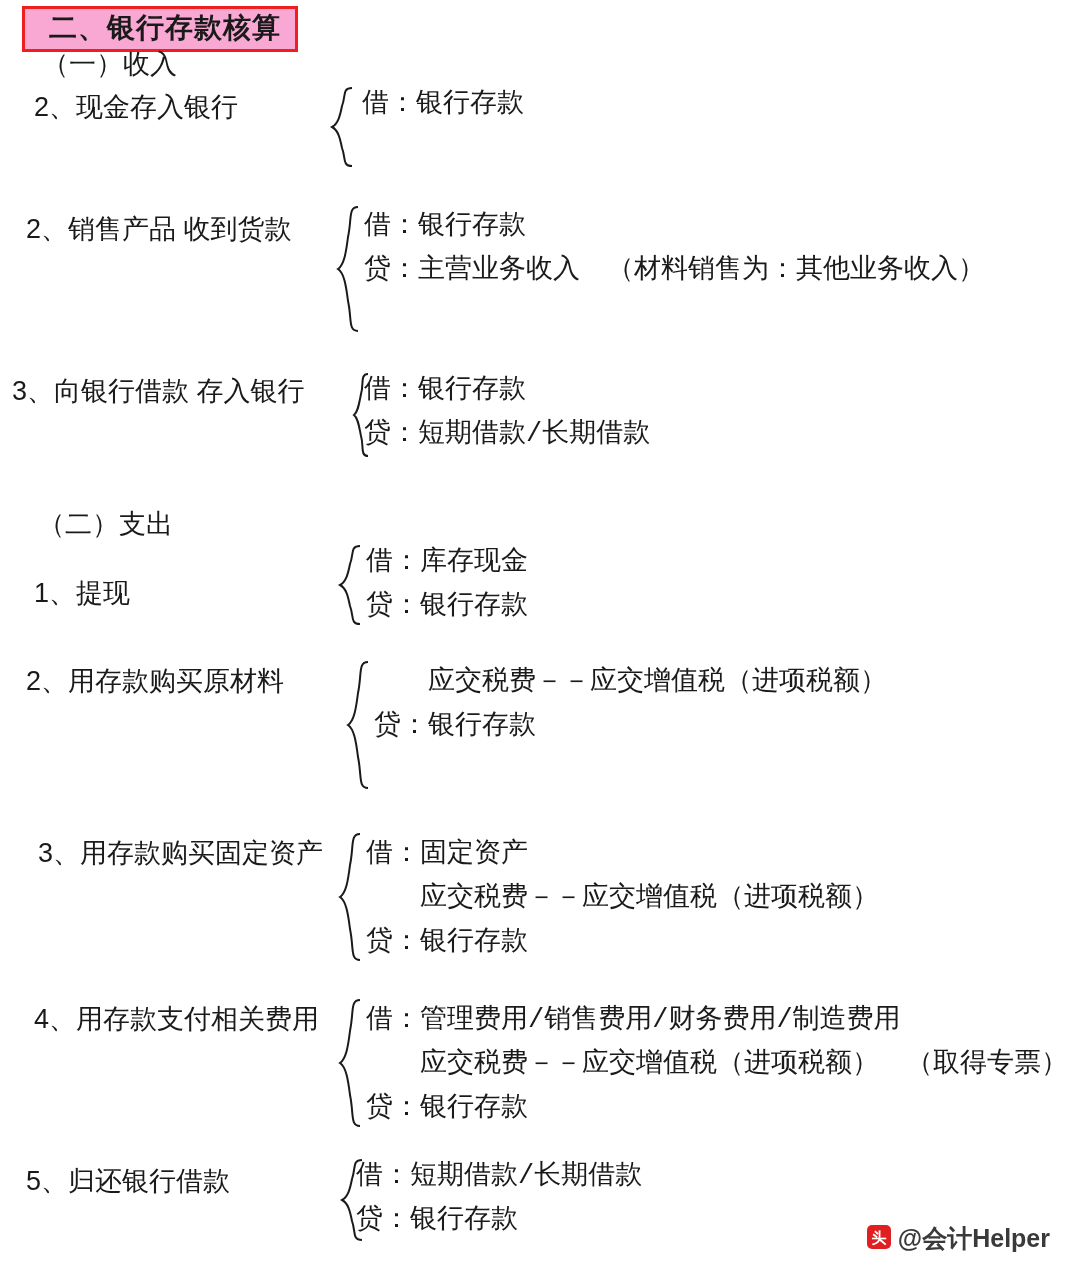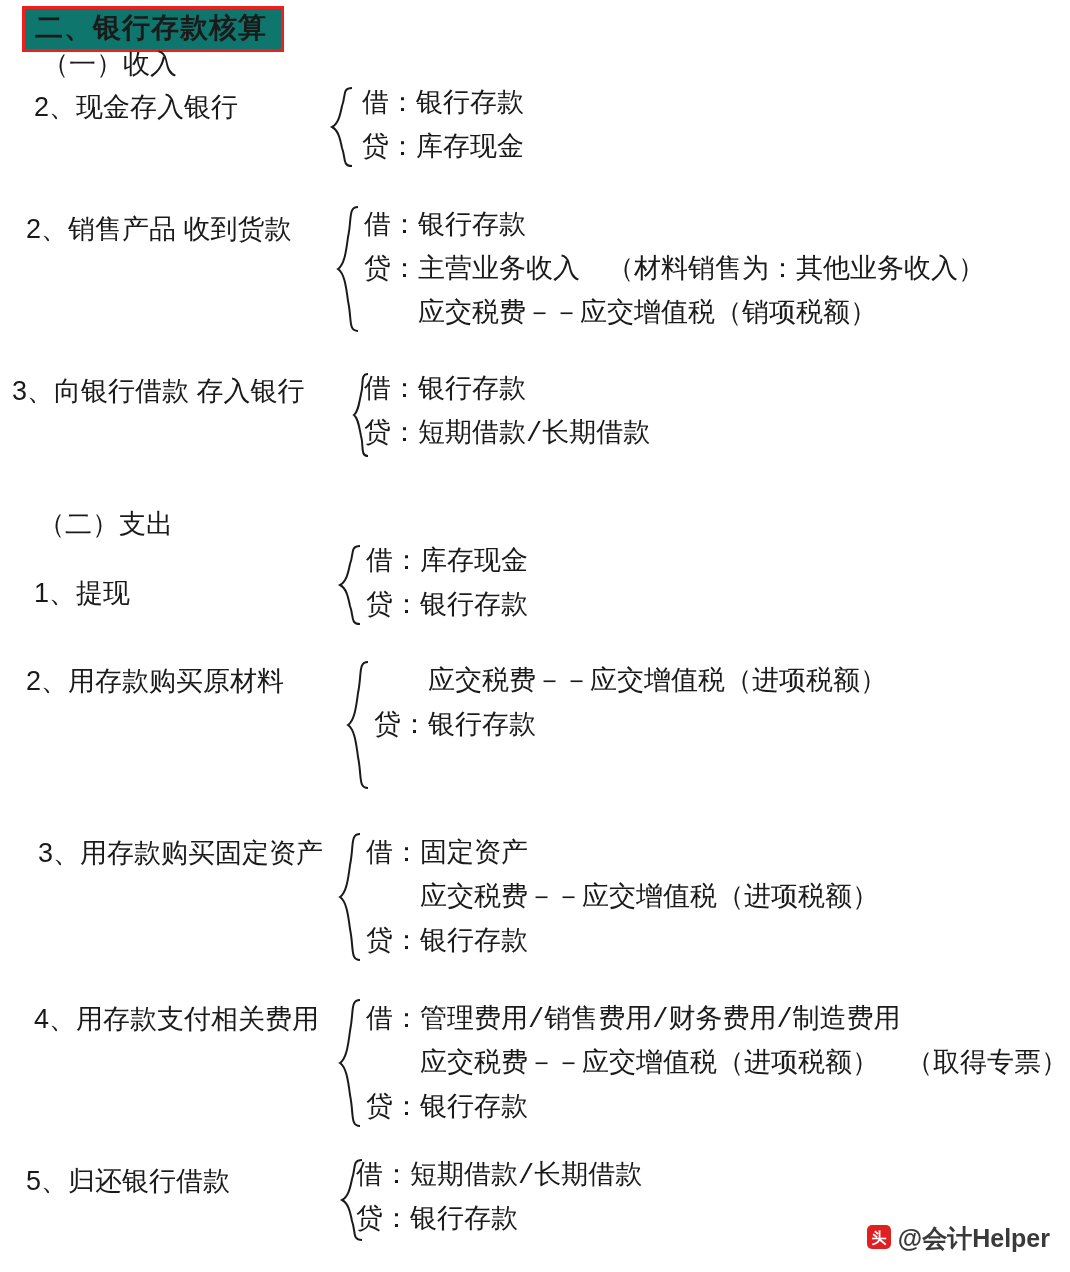--- a/index.html
+++ b/index.html
@@ -21,22 +21,22 @@
     height: 1272px;
     padding: 0;
   }
 
   
   .title-box {
     position: absolute;
     left: 22px;
     top: 6px;
     border: 3px solid #ef1f1f;
-    padding: 2px 14px 4px 10px;
-    background: #0f766e;
+    padding: 2px 14px 4px 24px;
+    background: #f9a8d4;
   }
   .title-text {
     font-size: 28px;
     font-weight: bold;
     letter-spacing: 1px;
     line-height: 34px;
     white-space: nowrap;
   }
 
   
@@ -103,35 +103,33 @@
 
   <div class="entry">
     <div class="entry-label" style="left:34px; top:90px;">2、现金存入银行</div>
     <div class="brace" style="left:330px; top:86px;">
       <svg width="26" height="82" viewBox="0 0 26 82" fill="none" stroke="#1a1a1a" stroke-width="2">
         <path d="M22 2 C12 2 16 10 12 20 C10 30 8 38 2 41 C8 44 10 52 12 62 C16 72 12 80 22 80"></path>
       </svg>
     </div>
     <div class="lines" style="left:362px; top:82px;">
       <div class="line">借：银行存款</div>
-      <div class="line">贷：库存现金</div>
     </div>
   </div>
 
   <div class="entry">
     <div class="entry-label" style="left:26px; top:212px;">2、销售产品 收到货款</div>
     <div class="brace" style="left:336px; top:205px;">
       <svg width="26" height="128" viewBox="0 0 26 128" fill="none" stroke="#1a1a1a" stroke-width="2">
         <path d="M22 2 C12 2 16 14 12 32 C10 48 8 60 2 64 C8 68 10 80 12 96 C16 114 12 126 22 126"></path>
       </svg>
     </div>
     <div class="lines" style="left:364px; top:204px;">
       <div class="line">借：银行存款</div>
       <div class="line">贷：主营业务收入　（材料销售为：其他业务收入）</div>
-      <div class="line">　　应交税费－－应交增值税（销项税额）</div>
     </div>
   </div>
 
   <div class="entry">
     <div class="entry-label" style="left:12px; top:374px;">3、向银行借款 存入银行</div>
     <div class="brace" style="left:352px; top:372px;">
       <svg width="20" height="86" viewBox="0 0 20 86" fill="none" stroke="#1a1a1a" stroke-width="2">
         <path d="M16 2 C8 2 12 12 9 22 C7 32 6 40 2 43 C6 46 7 54 9 64 C12 74 8 84 16 84"></path>
       </svg>
     </div>

